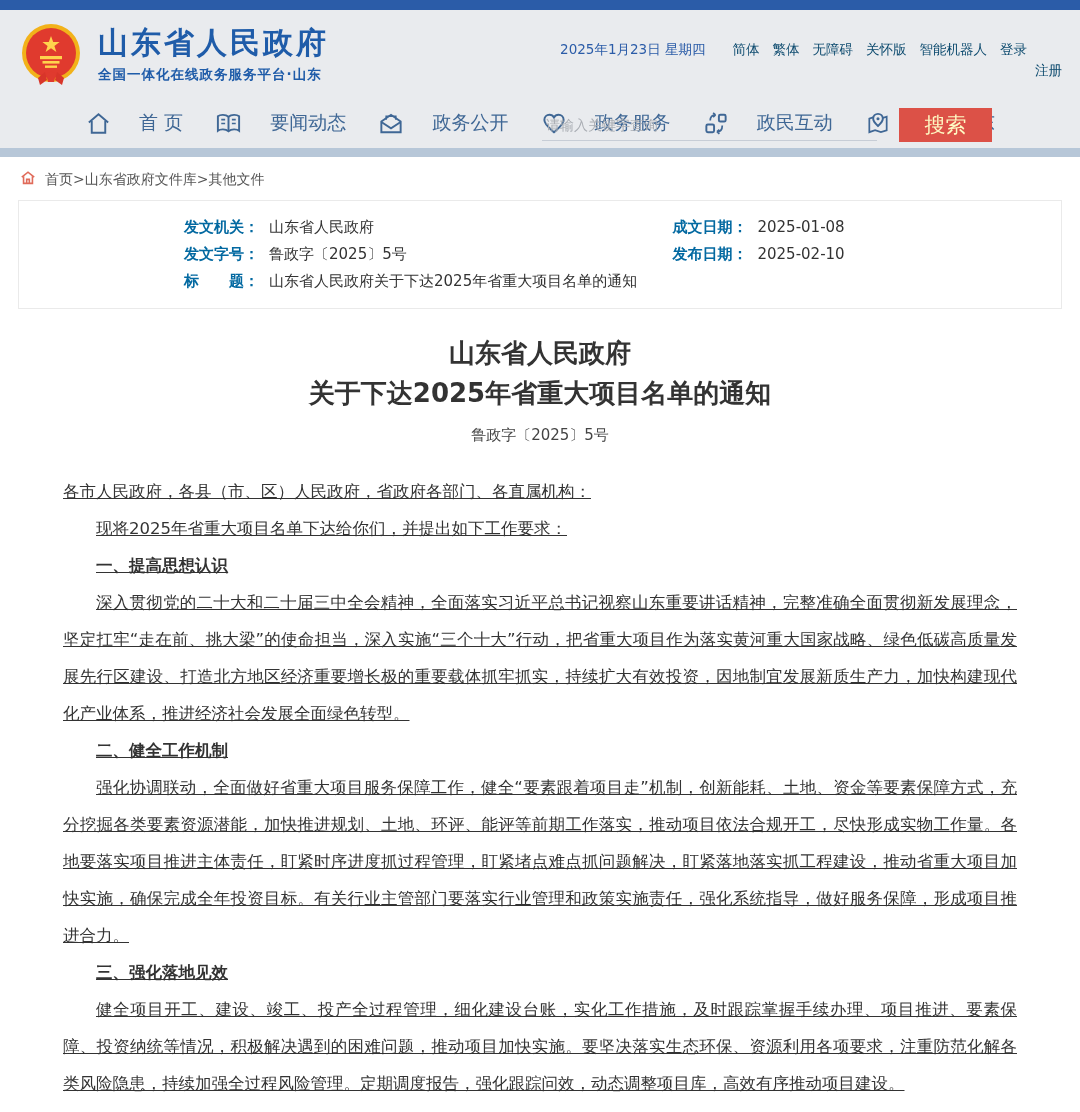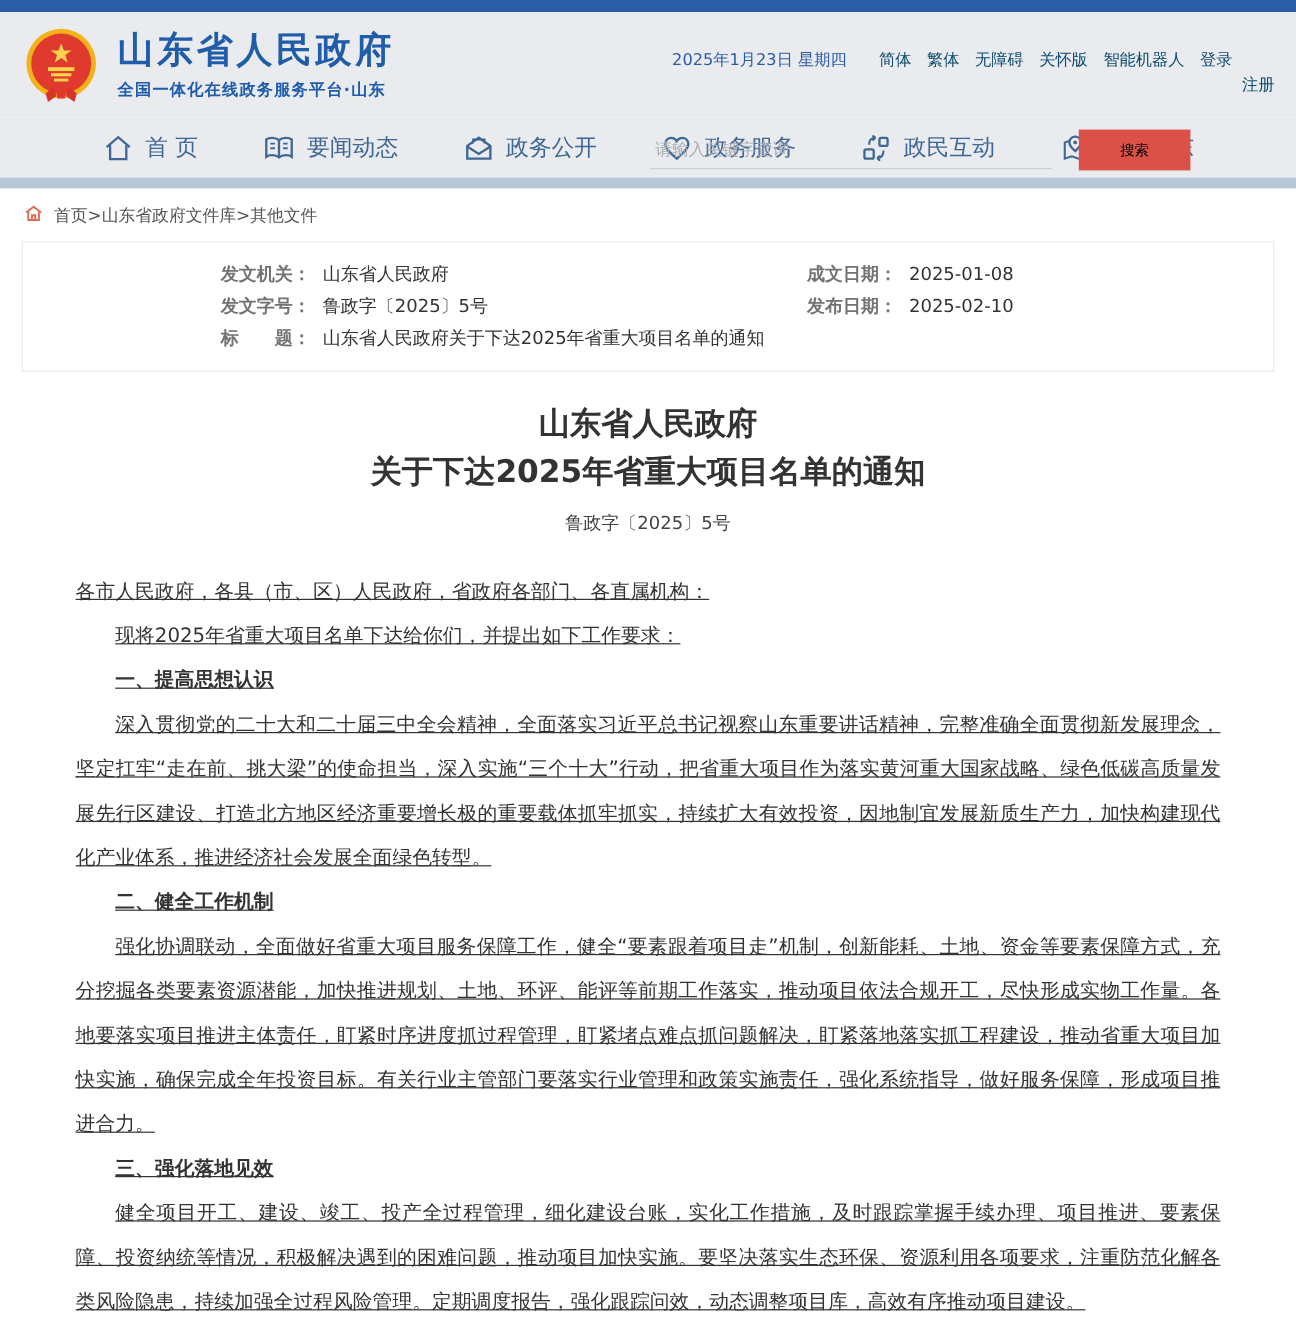--- a/index.html
+++ b/index.html
@@ -44,53 +44,53 @@
   .search-row { display: flex; justify-content: flex-start; align-items: center; margin-top: 28px; }
   .search-input {
     width: 335px; height: 32px; background: transparent; border: none;
     border-bottom: 1px solid #c7cdd6; font-size: 14px; color: #666;
     outline: none; padding: 0 4px;
     font-family: "DejaVu Sans", sans-serif;
   }
   .search-input::placeholder { color: #a9adb3; }
   .search-btn {
     width: 93px; height: 34px; margin-left: 22px; border: none;
-    background: #dc5147; color: #000000; font-size: 12px; cursor: pointer;
+    background: #dc5147; color: #fef9c3; font-size: 21px; cursor: pointer;
     font-family: Liberation Mono, monospace;
   }
 
   
   .nav {
     background: #e9ebee; height: 50px;
     display: flex; justify-content: space-between; align-items: center;
     padding: 0 85px;
   }
   .nav-item {
-    display: flex; align-items: center; gap: 9px;
+    display: flex; align-items: center; gap: 27px;
     color: #3f6795; font-size: 19px; cursor: pointer; white-space: nowrap;
   }
   .nav-item svg { display: block; }
   .nav-strip { height: 9px; background: #b7c7d8; }
 
   
   .breadcrumb {
     display: flex; align-items: center; gap: 9px;
     padding: 13px 18px 9px 20px; font-size: 14px; color: #555555;
   }
 
   
   .meta-box {
     margin: 2px 18px 0 18px;
     border: 1px solid #eaeaea;
     padding: 13px 20px 13px 165px;
     background: #ffffff;
   }
   .meta-grid { display: grid; grid-template-columns: 57% 43%; }
   .meta-cell { display: flex; font-size: 15px; line-height: 23px; margin: 2px 0; }
-  .meta-label { font-weight: bold; color: #737373; white-space: pre; }
+  .meta-label { font-weight: bold; color: #0369a1; white-space: pre; }
   .meta-value { color: #333; margin-left: 10px; }
   .meta-cell.full { grid-column: 1 / span 2; }
 
   
   .doc { padding: 0 63px; }
   .doc-title {
     text-align: center; font-size: 26px; font-weight: bold; color: #333;
     line-height: 40px; margin-top: 24px;
   }
   .doc-number { text-align: center; font-size: 15px; color: #444; margin-top: 13px; }

